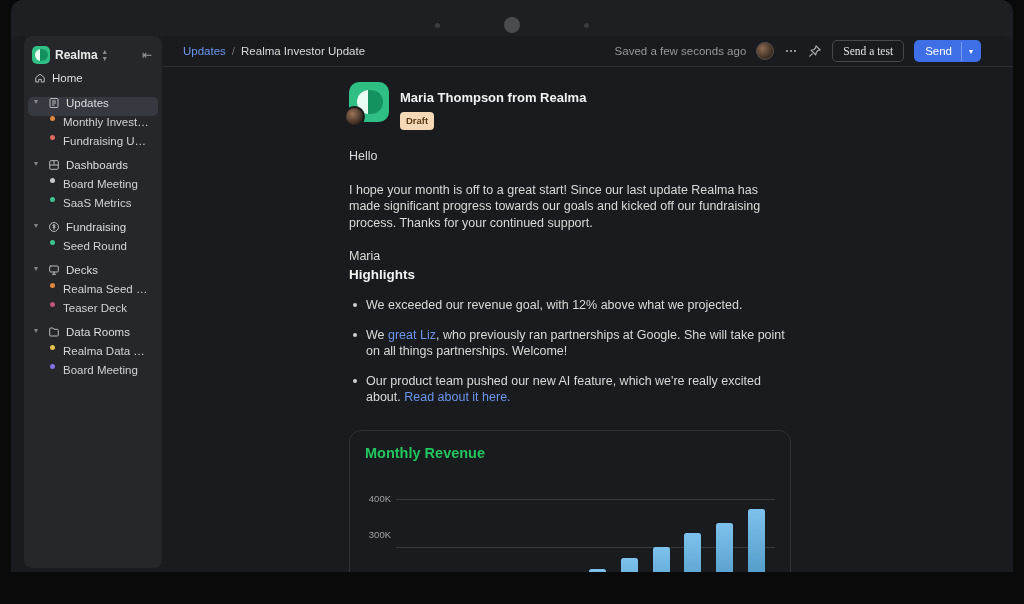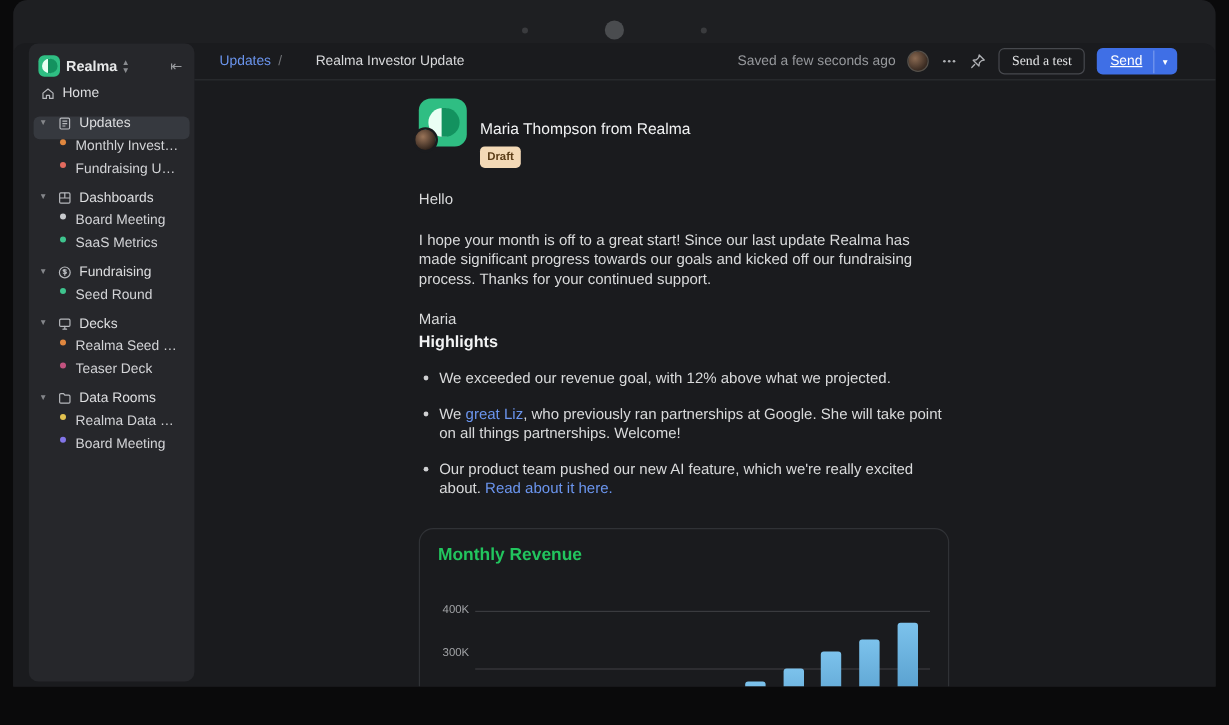--- a/index.html
+++ b/index.html
@@ -35,41 +35,41 @@
   .nav-row .bullet-dot { width:5px; height:5px; border-radius:50%; flex:0 0 auto; margin-right:2px; }
   .nav-label { overflow:hidden; text-overflow:ellipsis; color:#d2d3d6; }
   .nav-row.section .nav-label, .nav-row.top .nav-label { color:#dddee0; }
 
   
   .main { position:absolute; left:151px; top:0; right:0; height:536px; }
   .topbar { height:31px; display:flex; align-items:center; padding:0 32px 0 21px; border-bottom:1px solid #2b2d31; }
   .crumbs { display:flex; gap:6px; font-size:11.5px; align-items:center; }
   .crumb-link { color:#6b95ee; cursor:pointer; }
   .crumb-sep { color:#6f7175; }
-  .crumb-current { color:#d8d9db;margin-left:22px; }
+  .crumb-current { color:#d8d9db; }
   .topbar-right { margin-left:auto; display:flex; align-items:center; gap:10px; }
   .saved { color:#96989c; font-size:11.5px; }
   .tb-avatar { width:18px; height:18px; border-radius:50%; background:radial-gradient(circle at 35% 35%, #8a6a52, #3a2b22 70%); border:1px solid #55504a; cursor:pointer; }
   .tb-icon { color:#aeb0b4; font-size:13px; cursor:pointer; display:flex; align-items:center; }
   .btn-ghost { border:1px solid #47494e; border-radius:5px; color:#e2e3e5; font-size:11.5px; padding:4px 10px; background:transparent; cursor:pointer; font-family:Liberation Serif, serif; }
   .btn-send { display:flex; align-items:center; background:#3f6fe6; border:none; border-radius:5px; color:#fff; font-size:11.5px; cursor:pointer; font-family:inherit; overflow:hidden; }
-  .btn-send .lbl { padding:5px 9px 5px 11px;text-decoration:underline; }
+  .btn-send .lbl { padding:5px 9px 5px 11px; }
   .btn-send .caret { padding:5px 8px 5px 7px; border-left:1px solid rgba(255,255,255,.3); font-size:8px; }
 
   
   .content { position:relative; height:505px; overflow:hidden; padding-left:187px; padding-top:15px; }
   .col { width:442px; color:#d9dadb; font-size:12.5px; line-height:16.5px; }
 
   .msg-head { display:flex; gap:11px; margin-bottom:18px; }
   .logo-wrap { position:relative; width:40px; height:40px; flex:0 0 auto; }
   .msg-logo { width:40px; height:40px; border-radius:10px; background:#2fbe83; position:relative; overflow:hidden; }
   .msg-logo::before { content:""; position:absolute; left:8px; top:8px; width:24px; height:24px; border-radius:50%; background:#eafff4; }
   .msg-logo::after { content:""; position:absolute; left:19px; top:8px; width:15px; height:24px; border-radius:0 12px 12px 0; background:#13925f; }
   .mini-avatar { position:absolute; left:-5px; bottom:-5px; width:21px; height:21px; border-radius:50%; background:radial-gradient(circle at 38% 35%, #9a7458, #2e221b 75%); border:2px solid #1a1b1e; }
-  .sender { font-size:13px; font-weight:400; color:#f1f2f3; margin-top:18px; }
+  .sender { font-size:13px; font-weight:700; color:#f1f2f3; margin-top:8px; }
   .badge-draft { display:inline-block; margin-top:5px; background:#f3d9b6; color:#5a3c17; font-size:9.5px; font-weight:700; padding:1px 6px; border-radius:4px; }
 
   .para { margin-bottom:17px; }
   .signoff { margin-bottom:2px; }
   .heading { font-size:13.5px; font-weight:700; color:#f1f2f3; margin-bottom:14px; }
   .link { color:#6b95ee; cursor:pointer; }
 
   ul.bullets { list-style:none; }
   ul.bullets li { position:relative; padding-left:17px; margin-bottom:13px; }
   ul.bullets li::before { content:""; position:absolute; left:4px; top:6px; width:4px; height:4px; border-radius:50%; background:#cfd0d2; }

